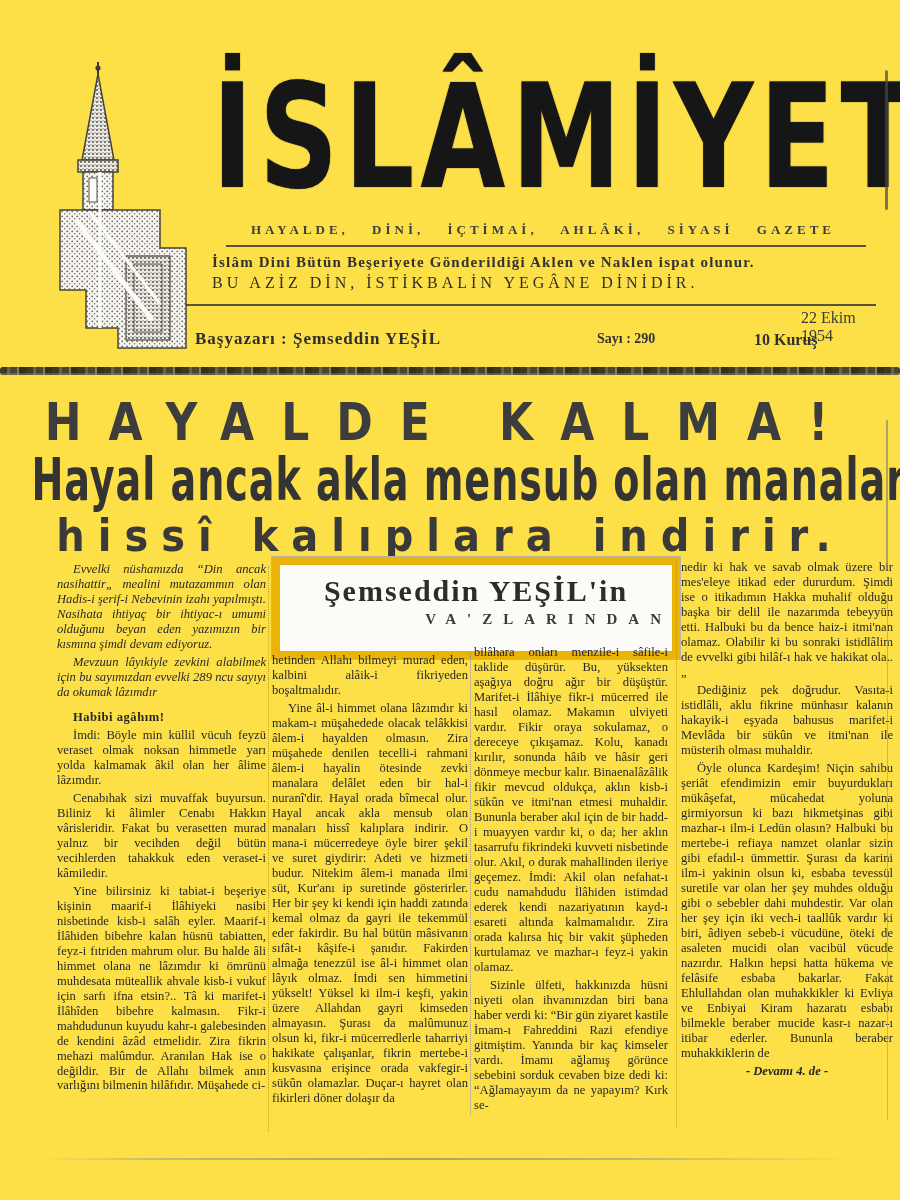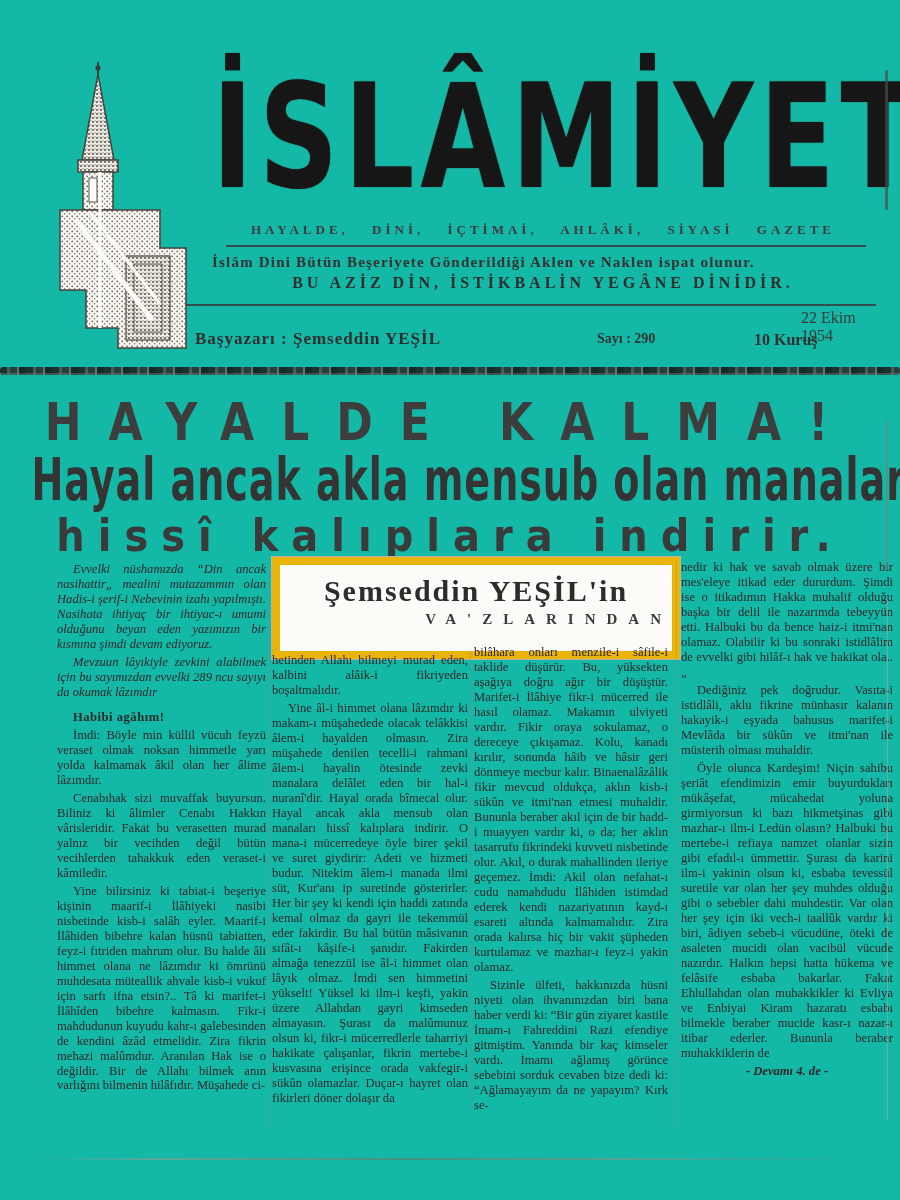--- a/index.html
+++ b/index.html
@@ -1,18 +1,18 @@
 <!DOCTYPE html>
 <html><head>
 <meta charset="utf-8">
 <style>
   html,body{margin:0;padding:0;background:#e8e6e0;}
   .page{
     position:relative;width:900px;height:1200px;margin:0 auto;
-    background:#14b8a6;overflow:hidden;
+    background:#fde047;overflow:hidden;
     font-family:"Liberation Serif", serif;color:#262626;
   }
   
   .minaret{position:absolute;left:56px;top:60px;width:154px;height:302px;}
   .mast-right{position:absolute;left:212px;top:64px;width:662px;height:250px;}
   .np-title{
     position:absolute;top:0;left:0;width:100%;margin:0;text-align:center;
     font-family:"DejaVu Sans", sans-serif;font-weight:bold;font-size:110px;line-height:110px;
     letter-spacing:6px;color:#161616;transform:scaleY(1.32);transform-origin:top center;
     text-shadow:0 0 1px #333;
@@ -22,22 +22,22 @@
     font-size:13px;font-weight:bold;letter-spacing:4px;word-spacing:16px;color:#3c3c3c;
   }
   .rule{position:absolute;height:2px;background:#3a3a3a;opacity:.85;}
   .rule1{top:181px;left:14px;right:8px;}
   .rule2{top:240px;left:-26px;right:-2px;}
   .np-motto1{
     position:absolute;top:190px;left:0;width:100%;
     font-size:15px;font-weight:bold;letter-spacing:1.2px;color:#323232;
   }
   .np-motto2{
-    position:absolute;top:210px;left:0;width:100%;text-align:center;
-    font-size:16px;font-weight:bold;letter-spacing:4px;color:#2e2e2e;
+    position:absolute;top:210px;left:0;width:100%;
+    font-size:16px;font-weight:normal;letter-spacing:4px;color:#2e2e2e;
   }
   .info-row{position:absolute;left:57px;top:305px;width:830px;height:60px;}
   .editor{position:absolute;left:138px;top:24px;font-size:17px;font-weight:bold;letter-spacing:1px;color:#2d2d2d;}
   .issue{position:absolute;left:540px;top:26px;font-size:14px;font-weight:bold;color:#333;}
   .date{position:absolute;left:700px;top:4px;font-size:16px;color:#3a3a3a;margin-left:44px;}
   .price{position:absolute;left:697px;top:26px;font-size:16px;font-weight:bold;color:#303030;}
   
   .torn-bar{
     position:absolute;left:0;top:367px;width:900px;height:8px;
     background:repeating-linear-gradient(90deg,#1c1c1c 0 7px,#4d4d4d 7px 10px,#2a2a2a 10px 17px,#6a6a6a 17px 19px,#111 19px 26px);

